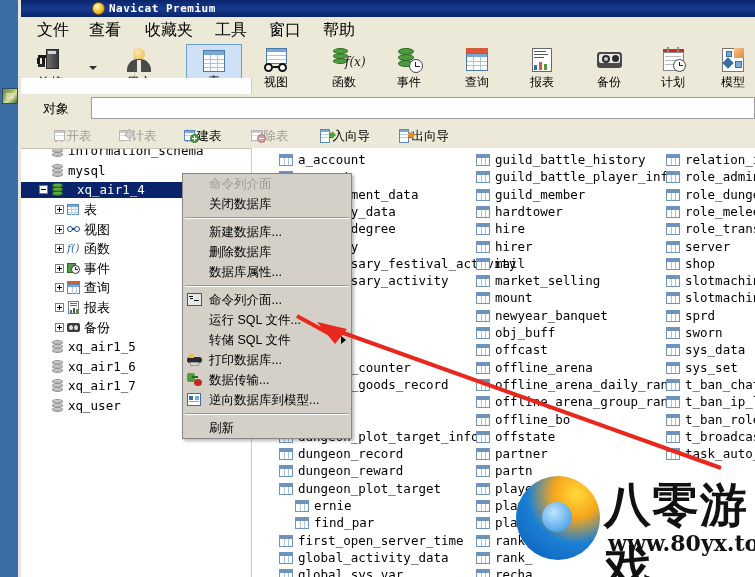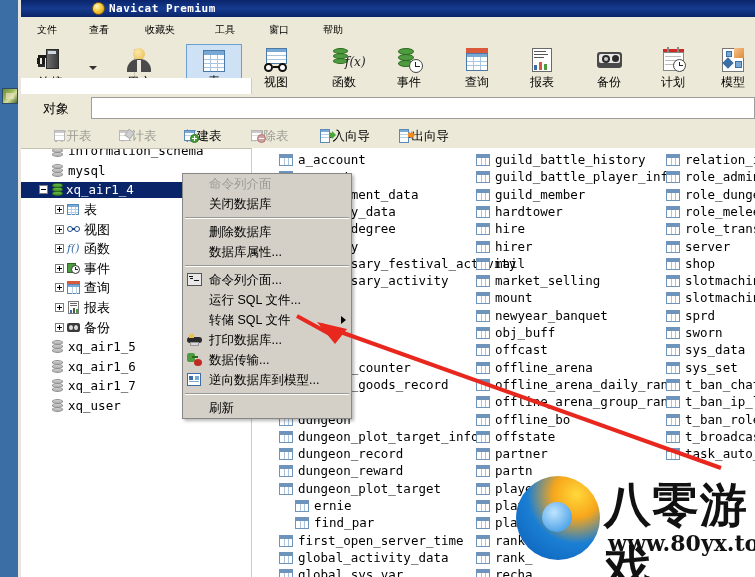--- a/index.html
+++ b/index.html
@@ -30,21 +30,21 @@
     font-family:"DejaVu Sans Mono","Liberation Mono",monospace;
     letter-spacing:.5px;}
   .title-icon{position:absolute;left:71px;top:2px;width:13px;height:13px;border-radius:50%;
     background:radial-gradient(circle at 35% 32%,#fff7c2 0%,#f5cc3a 45%,#c98a12 100%);
     border:1px solid #8a5a08;box-sizing:border-box;}
   .title-text{position:absolute;left:88px;top:0;}
 
   
   .menubar{position:absolute;left:0;top:17px;width:734px;height:25px;background:#ece9d8;
     border-bottom:1px solid #dcd9c8;}
-  .menu-item{position:absolute;top:3px;height:19px;line-height:19px;font-size:10px;color:#000;
+  .menu-item{position:absolute;top:3px;height:19px;line-height:19px;font-size:16px;color:#000;
     padding:0 6px;cursor:default;}
 
   
   .toolbar{position:absolute;left:0;top:42px;width:734px;height:52px;background:#ece9d8;
     border-bottom:1px solid #b9b5a2;}
   .tb-btn{position:absolute;top:2px;width:56px;height:48px;text-align:center;cursor:default;}
   .tb-btn .lbl{position:absolute;left:0;bottom:1px;width:100%;font-size:12px;color:#000;}
   .tb-ico{position:absolute;left:50%;top:3px;transform:translateX(-50%);width:30px;height:28px;}
   .tb-sel{background:#cfe2f5;border:1px solid #6a9fd4;box-sizing:border-box;}
   .tb-sep{position:absolute;top:7px;width:1px;height:38px;background:#c9c5b2;}
@@ -307,21 +307,21 @@
             </div>
             <span style="position: absolute; left: 47px; top: 0px;">mysql</span>
           </div>
           <div class="node sel" style="top: 104px; left: 0px; width: 230px;">
             <div class="exp" style="left: 18px; top: 3px;"></div>
             <div class="db-ico" style="left: 30px; top: 1px;">
               <div style="position: absolute; left: 1px; top: 0px; width: 11px; height: 5px; background: linear-gradient(rgb(111, 192, 79), rgb(62, 138, 44)); border-radius: 50% / 45%; border: 1px solid rgb(44, 106, 30); box-sizing: border-box;"></div>
               <div style="position: absolute; left: 1px; top: 4px; width: 11px; height: 5px; background: linear-gradient(rgb(111, 192, 79), rgb(62, 138, 44)); border-radius: 50% / 45%; border: 1px solid rgb(44, 106, 30); box-sizing: border-box;"></div>
               <div style="position: absolute; left: 1px; top: 8px; width: 11px; height: 5px; background: linear-gradient(rgb(111, 192, 79), rgb(62, 138, 44)); border-radius: 50% / 45%; border: 1px solid rgb(44, 106, 30); box-sizing: border-box;"></div>
             </div>
-            <span style="position: absolute; left: 45px; top: 0px; text-align: center;">xq_air1_4</span>
+            <span style="position: absolute; left: 56px; top: 0px; text-align: center;">xq_air1_4</span>
           </div>
           <div class="node cn" style="top: 124px; left: 0px; width: 230px;">
             <div class="exp plus" style="left: 34px; top: 3px;"></div>
             <div class="db-ico" style="left: 46px; top: 1px;">
               <div style="position: absolute; left: 0px; top: 1px; width: 12px; height: 11px; background: rgb(255, 255, 255); border: 1px solid rgb(90, 138, 184); box-sizing: border-box;"></div>
               <div style="position: absolute; left: 1px; top: 2px; width: 10px; height: 2px; background: rgb(122, 168, 212);"></div>
               <div style="position: absolute; left: 4px; top: 4px; width: 1px; height: 8px; background: rgb(184, 207, 228);"></div>
               <div style="position: absolute; left: 8px; top: 4px; width: 1px; height: 8px; background: rgb(184, 207, 228);"></div>
               <div style="position: absolute; left: 1px; top: 6px; width: 10px; height: 1px; background: rgb(184, 207, 228);"></div>
               <div style="position: absolute; left: 1px; top: 9px; width: 10px; height: 1px; background: rgb(184, 207, 228);"></div>
@@ -547,20 +547,21 @@
           <div class="trow" style="top: 298px; left: 0px; width: 190px;"><div class="tico"></div><span>task_auto_trigger</span></div>
         </div>
     </div>
 
     <div class="ctxmenu">
       <div class="gut"></div>
       <div style="position:relative" id="ctx">
           <div class="mi dis"><span>命令列介面</span></div>
           <div class="mi"><span>关闭数据库</span></div>
           <div class="msep"></div>
+          <div class="mi"><span>新建数据库...</span></div>
           <div class="mi"><span>删除数据库</span></div>
           <div class="mi"><span>数据库属性...</span></div>
           <div class="msep"></div>
           <div class="mi"><div class="mic">
               <div style="position: absolute; left: 0px; top: 0px; width: 15px; height: 13px; background: rgb(232, 232, 232); border: 1px solid rgb(85, 85, 85); box-sizing: border-box;"></div>
               <div style="position: absolute; left: 2px; top: 3px; width: 4px; height: 1px; background: rgb(17, 17, 17);"></div>
               <div style="position: absolute; left: 3px; top: 5px; width: 3px; height: 1px; background: rgb(17, 17, 17);"></div>
               <div style="position: absolute; left: 7px; top: 7px; width: 5px; height: 1px; background: rgb(17, 17, 17);"></div>
             </div><span>命令列介面...</span></div>
           <div class="mi"><span>运行 SQL 文件...</span></div>

